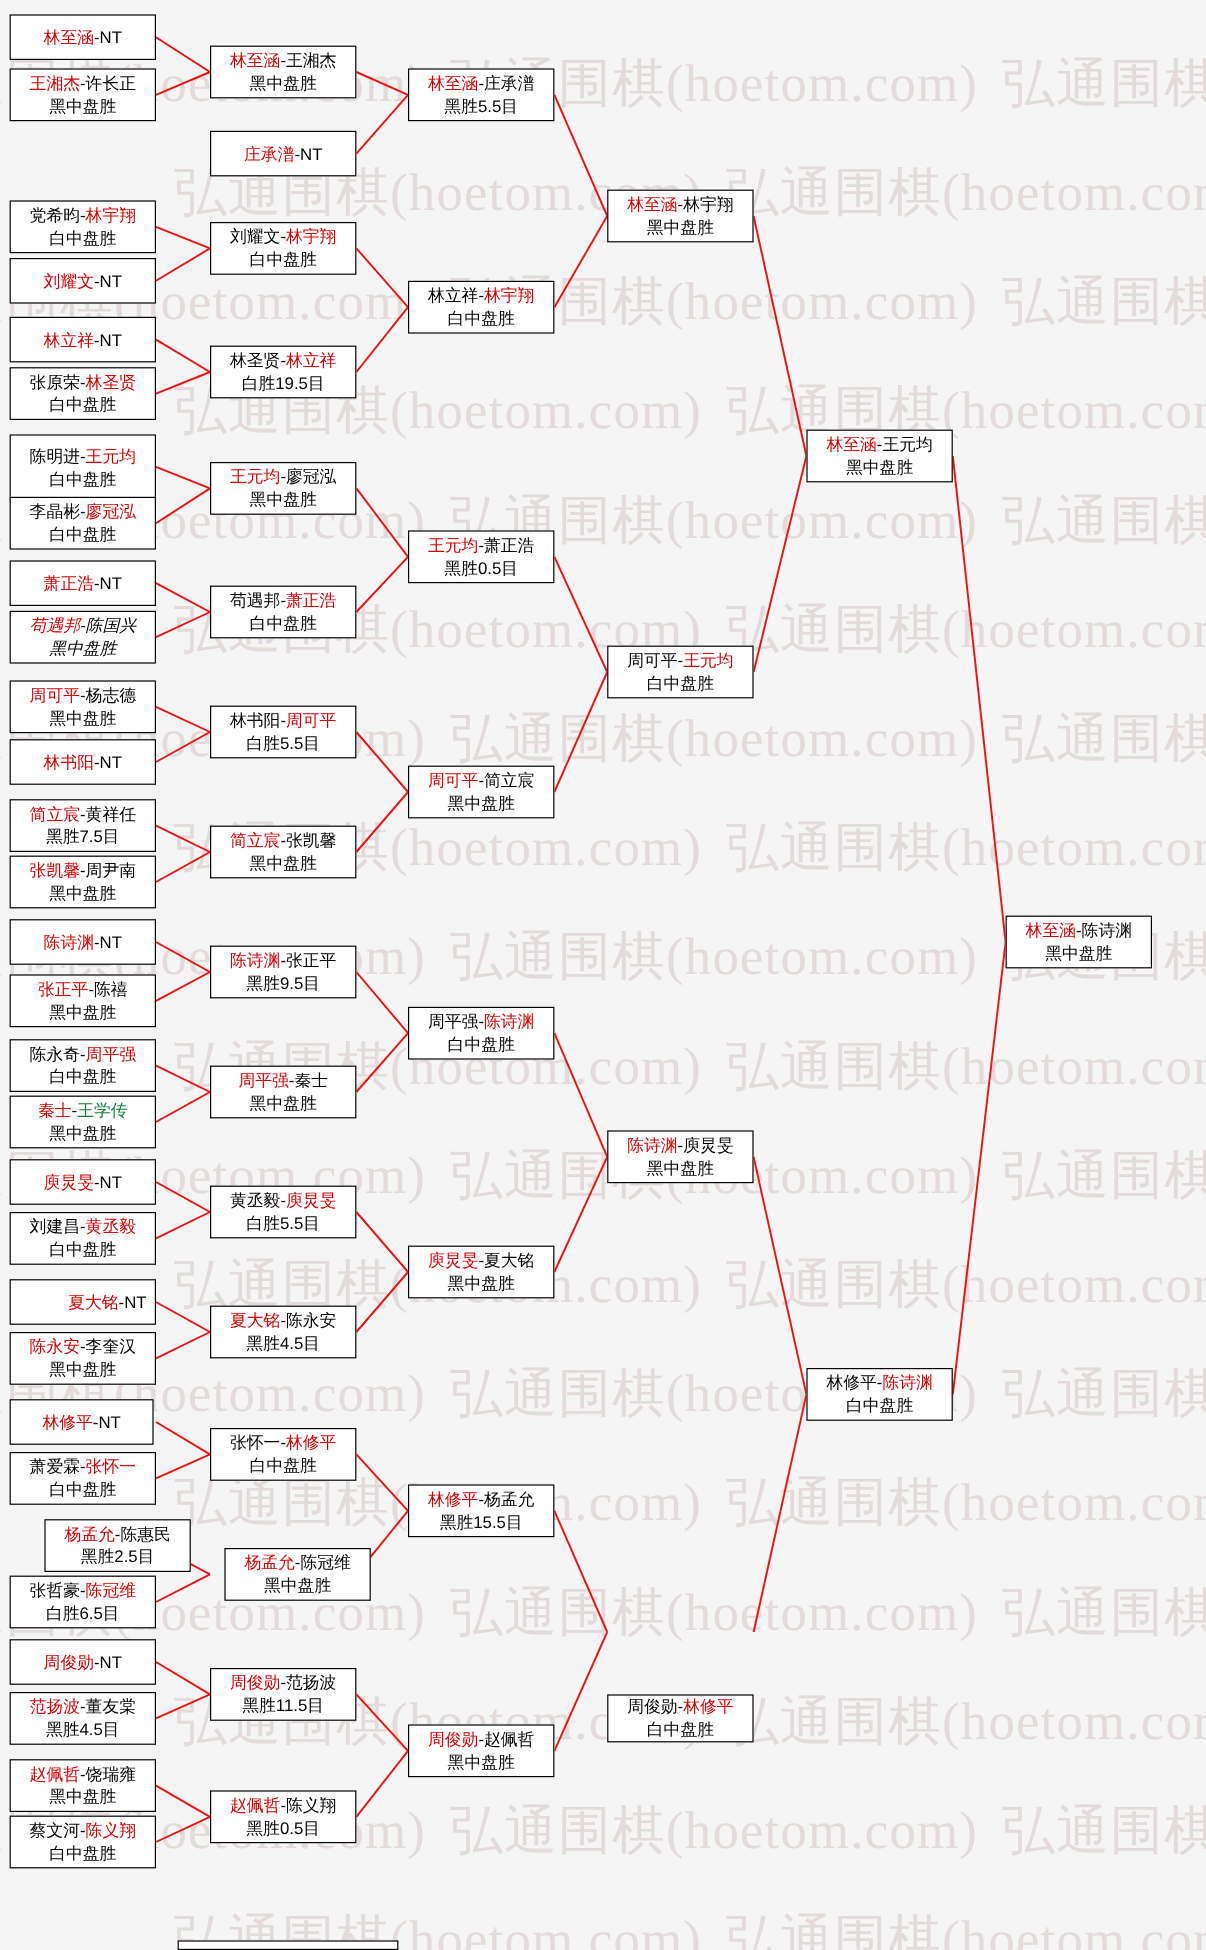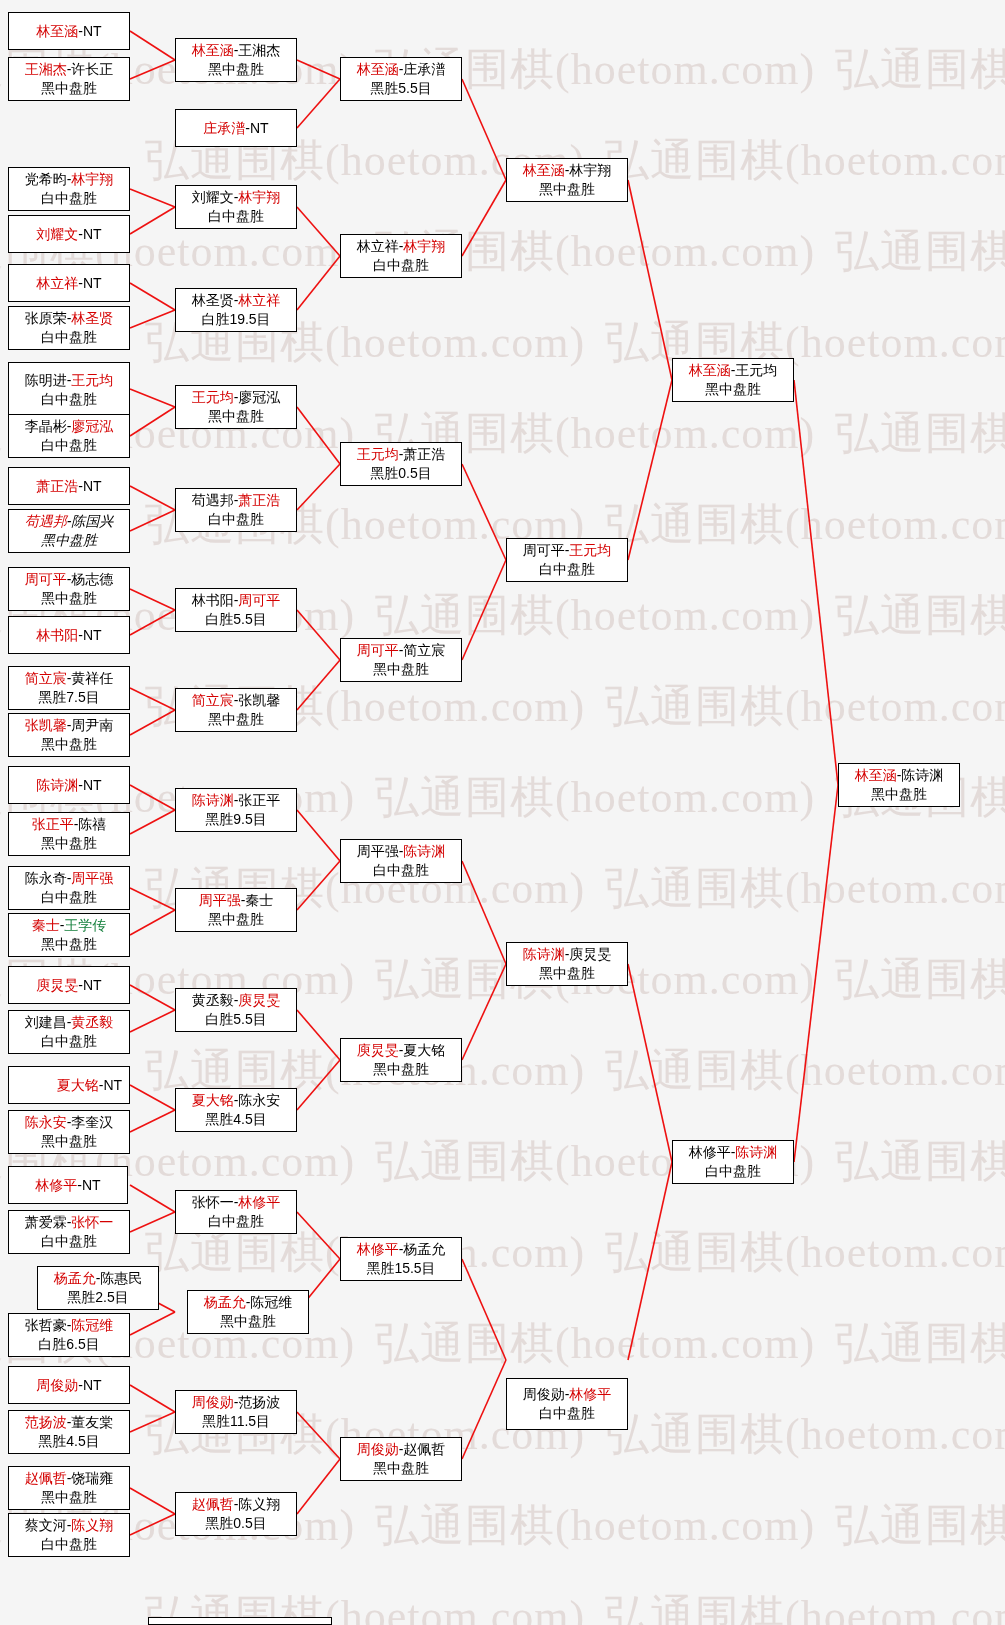--- a/index.html
+++ b/index.html
@@ -350,21 +350,21 @@
         <div class="result" style="color: rgb(0, 0, 0);">黑中盘胜</div>
       </div>
       <div class="match" style="left: 506px; top: 538px; width: 122px; height: 44px; background: rgb(255, 255, 255); border: 1px solid rgb(0, 0, 0);">
         <div class="names" style="color: rgb(0, 0, 0);"><span style="color: rgb(0, 0, 0);">周可平</span>-<span style="color: rgb(212, 0, 0);">王元均</span></div>
         <div class="result" style="color: rgb(0, 0, 0);">白中盘胜</div>
       </div>
       <div class="match" style="left: 506px; top: 942px; width: 122px; height: 44px; background: rgb(255, 255, 255); border: 1px solid rgb(0, 0, 0);">
         <div class="names" style="color: rgb(0, 0, 0);"><span style="color: rgb(212, 0, 0);">陈诗渊</span>-<span style="color: rgb(0, 0, 0);">庾炅旻</span></div>
         <div class="result" style="color: rgb(0, 0, 0);">黑中盘胜</div>
       </div>
-      <div class="match" style="left: 506px; top: 1378px; width: 122px; height: 52px; background: rgb(255, 255, 255); border: 1px solid rgb(0, 0, 0);">
+      <div class="match" style="left: 506px; top: 1412px; width: 122px; height: 40px; background: rgb(255, 255, 255); border: 1px solid rgb(0, 0, 0);">
         <div class="names" style="color: rgb(0, 0, 0);"><span style="color: rgb(0, 0, 0);">周俊勋</span>-<span style="color: rgb(212, 0, 0);">林修平</span></div>
         <div class="result" style="color: rgb(0, 0, 0);">白中盘胜</div>
       </div>
       <div class="match" style="left: 672px; top: 358px; width: 122px; height: 44px; background: rgb(255, 255, 255); border: 1px solid rgb(0, 0, 0);">
         <div class="names" style="color: rgb(0, 0, 0);"><span style="color: rgb(212, 0, 0);">林至涵</span>-<span style="color: rgb(0, 0, 0);">王元均</span></div>
         <div class="result" style="color: rgb(0, 0, 0);">黑中盘胜</div>
       </div>
       <div class="match" style="left: 672px; top: 1140px; width: 122px; height: 44px; background: rgb(255, 255, 255); border: 1px solid rgb(0, 0, 0);">
         <div class="names" style="color: rgb(0, 0, 0);"><span style="color: rgb(0, 0, 0);">林修平</span>-<span style="color: rgb(212, 0, 0);">陈诗渊</span></div>
         <div class="result" style="color: rgb(0, 0, 0);">白中盘胜</div>

